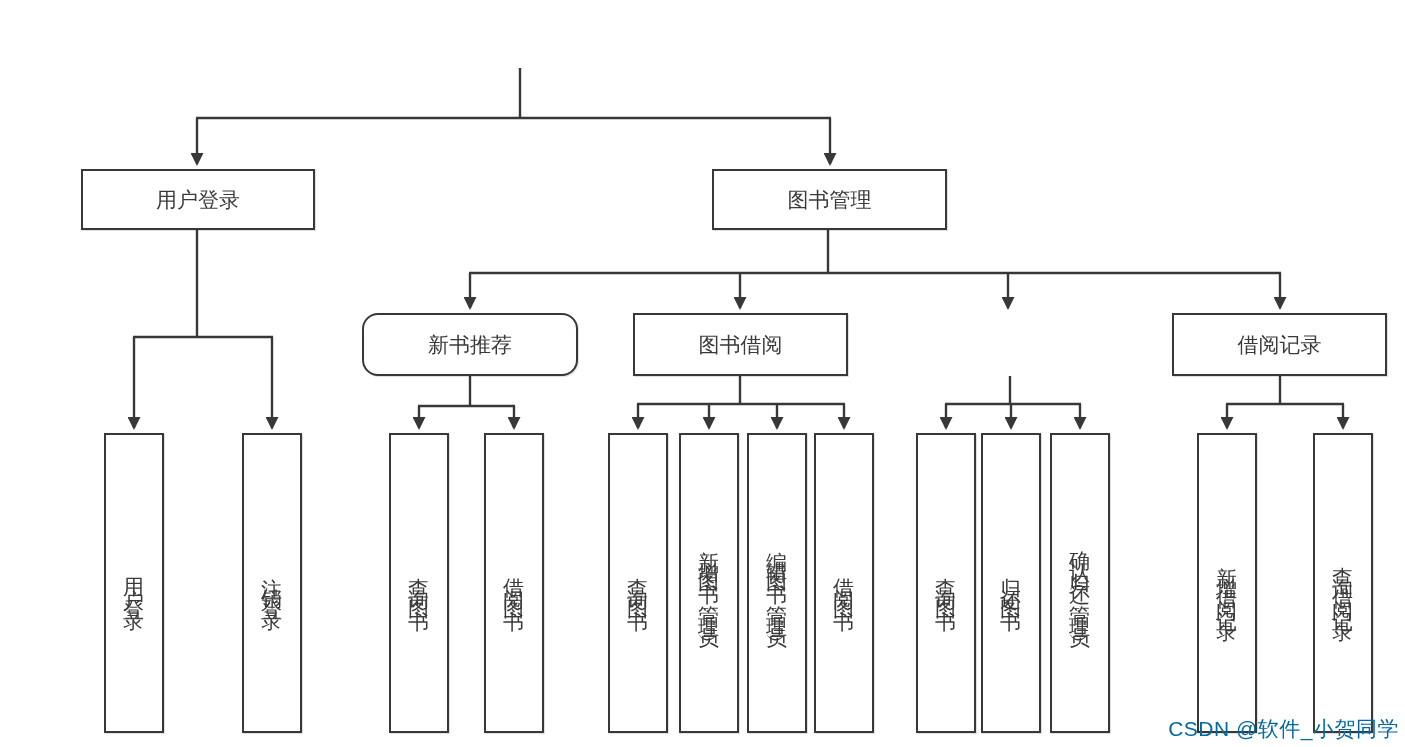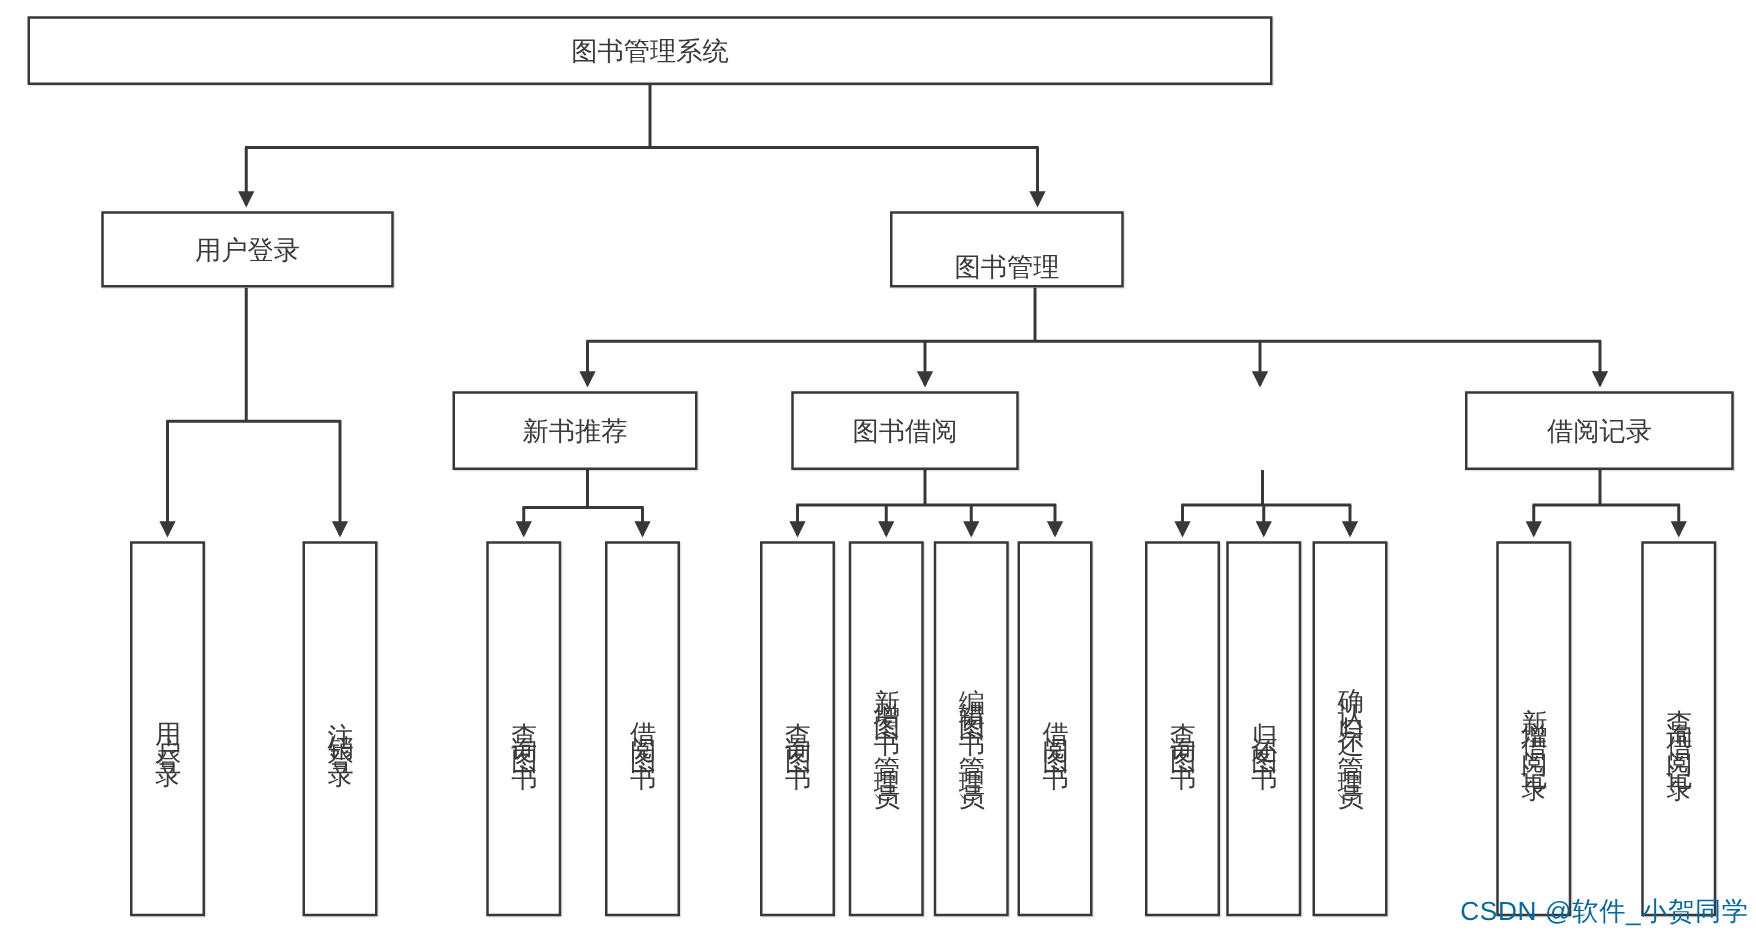--- a/index.html
+++ b/index.html
@@ -51,24 +51,24 @@
     bottom: 4px;
     font-size: 21px;
     color: #0369a1;
     z-index: 3;
     letter-spacing: 0.5px;
   }
 
   
   #n-root        { left: 22px;  top: 13px;  width: 996px; height: 55px; }
   #n-user-login  { left: 81px;  top: 169px; width: 234px; height: 61px; }
-  #n-book-mgmt   { left: 712px; top: 169px; width: 187px; height: 61px; align-items: flex-end; }
+  #n-book-mgmt   { left: 712px; top: 169px; width: 235px; height: 61px; }
 
-  #n-new-book    { left: 362px;  top: 313px; width: 196px; height: 63px; }
-  #n-book-borrow { left: 633px;  top: 313px; width: 182px; height: 63px; }
+  #n-new-book    { left: 362px;  top: 313px; width: 216px; height: 63px; border-radius: 16px; }
+  #n-book-borrow { left: 633px;  top: 313px; width: 215px; height: 63px; }
   #n-cur-borrow  { left: 903px;  top: 313px; width: 214px; height: 63px; }
   #n-borrow-rec  { left: 1172px; top: 313px; width: 215px; height: 63px; }
 
   .v-node { top: 433px; width: 60px; height: 300px; }
   #l-user-login     { left: 104px; }
   #l-logout         { left: 242px; }
   #l-query-book-a   { left: 389px; }
   #l-borrow-book-a  { left: 484px; }
   #l-query-book-b   { left: 608px; }
   #l-add-book       { left: 679px; }
@@ -128,23 +128,20 @@
       <line x1="1011" y1="404" x2="1011" y2="428" marker-end="url(#arrow)"></line>
       <line x1="1080" y1="404" x2="1080" y2="428" marker-end="url(#arrow)"></line>
 
       <line x1="1280" y1="376" x2="1280" y2="404"></line>
       <line x1="1226" y1="404" x2="1344" y2="404"></line>
       <line x1="1227" y1="404" x2="1227" y2="428" marker-end="url(#arrow)"></line>
       <line x1="1343" y1="404" x2="1343" y2="428" marker-end="url(#arrow)"></line>
     </g>
   </svg>
 
-  <div class="node h-node" id="n-root">
-    <span>图书管理系统</span>
-  </div>
 
   <div class="node h-node" id="n-user-login">
     <span>用户登录</span>
   </div>
   <div class="node h-node" id="n-book-mgmt">
     <span>图书管理</span>
   </div>
 
   <div class="node h-node" id="n-new-book">
     <span>新书推荐</span>

